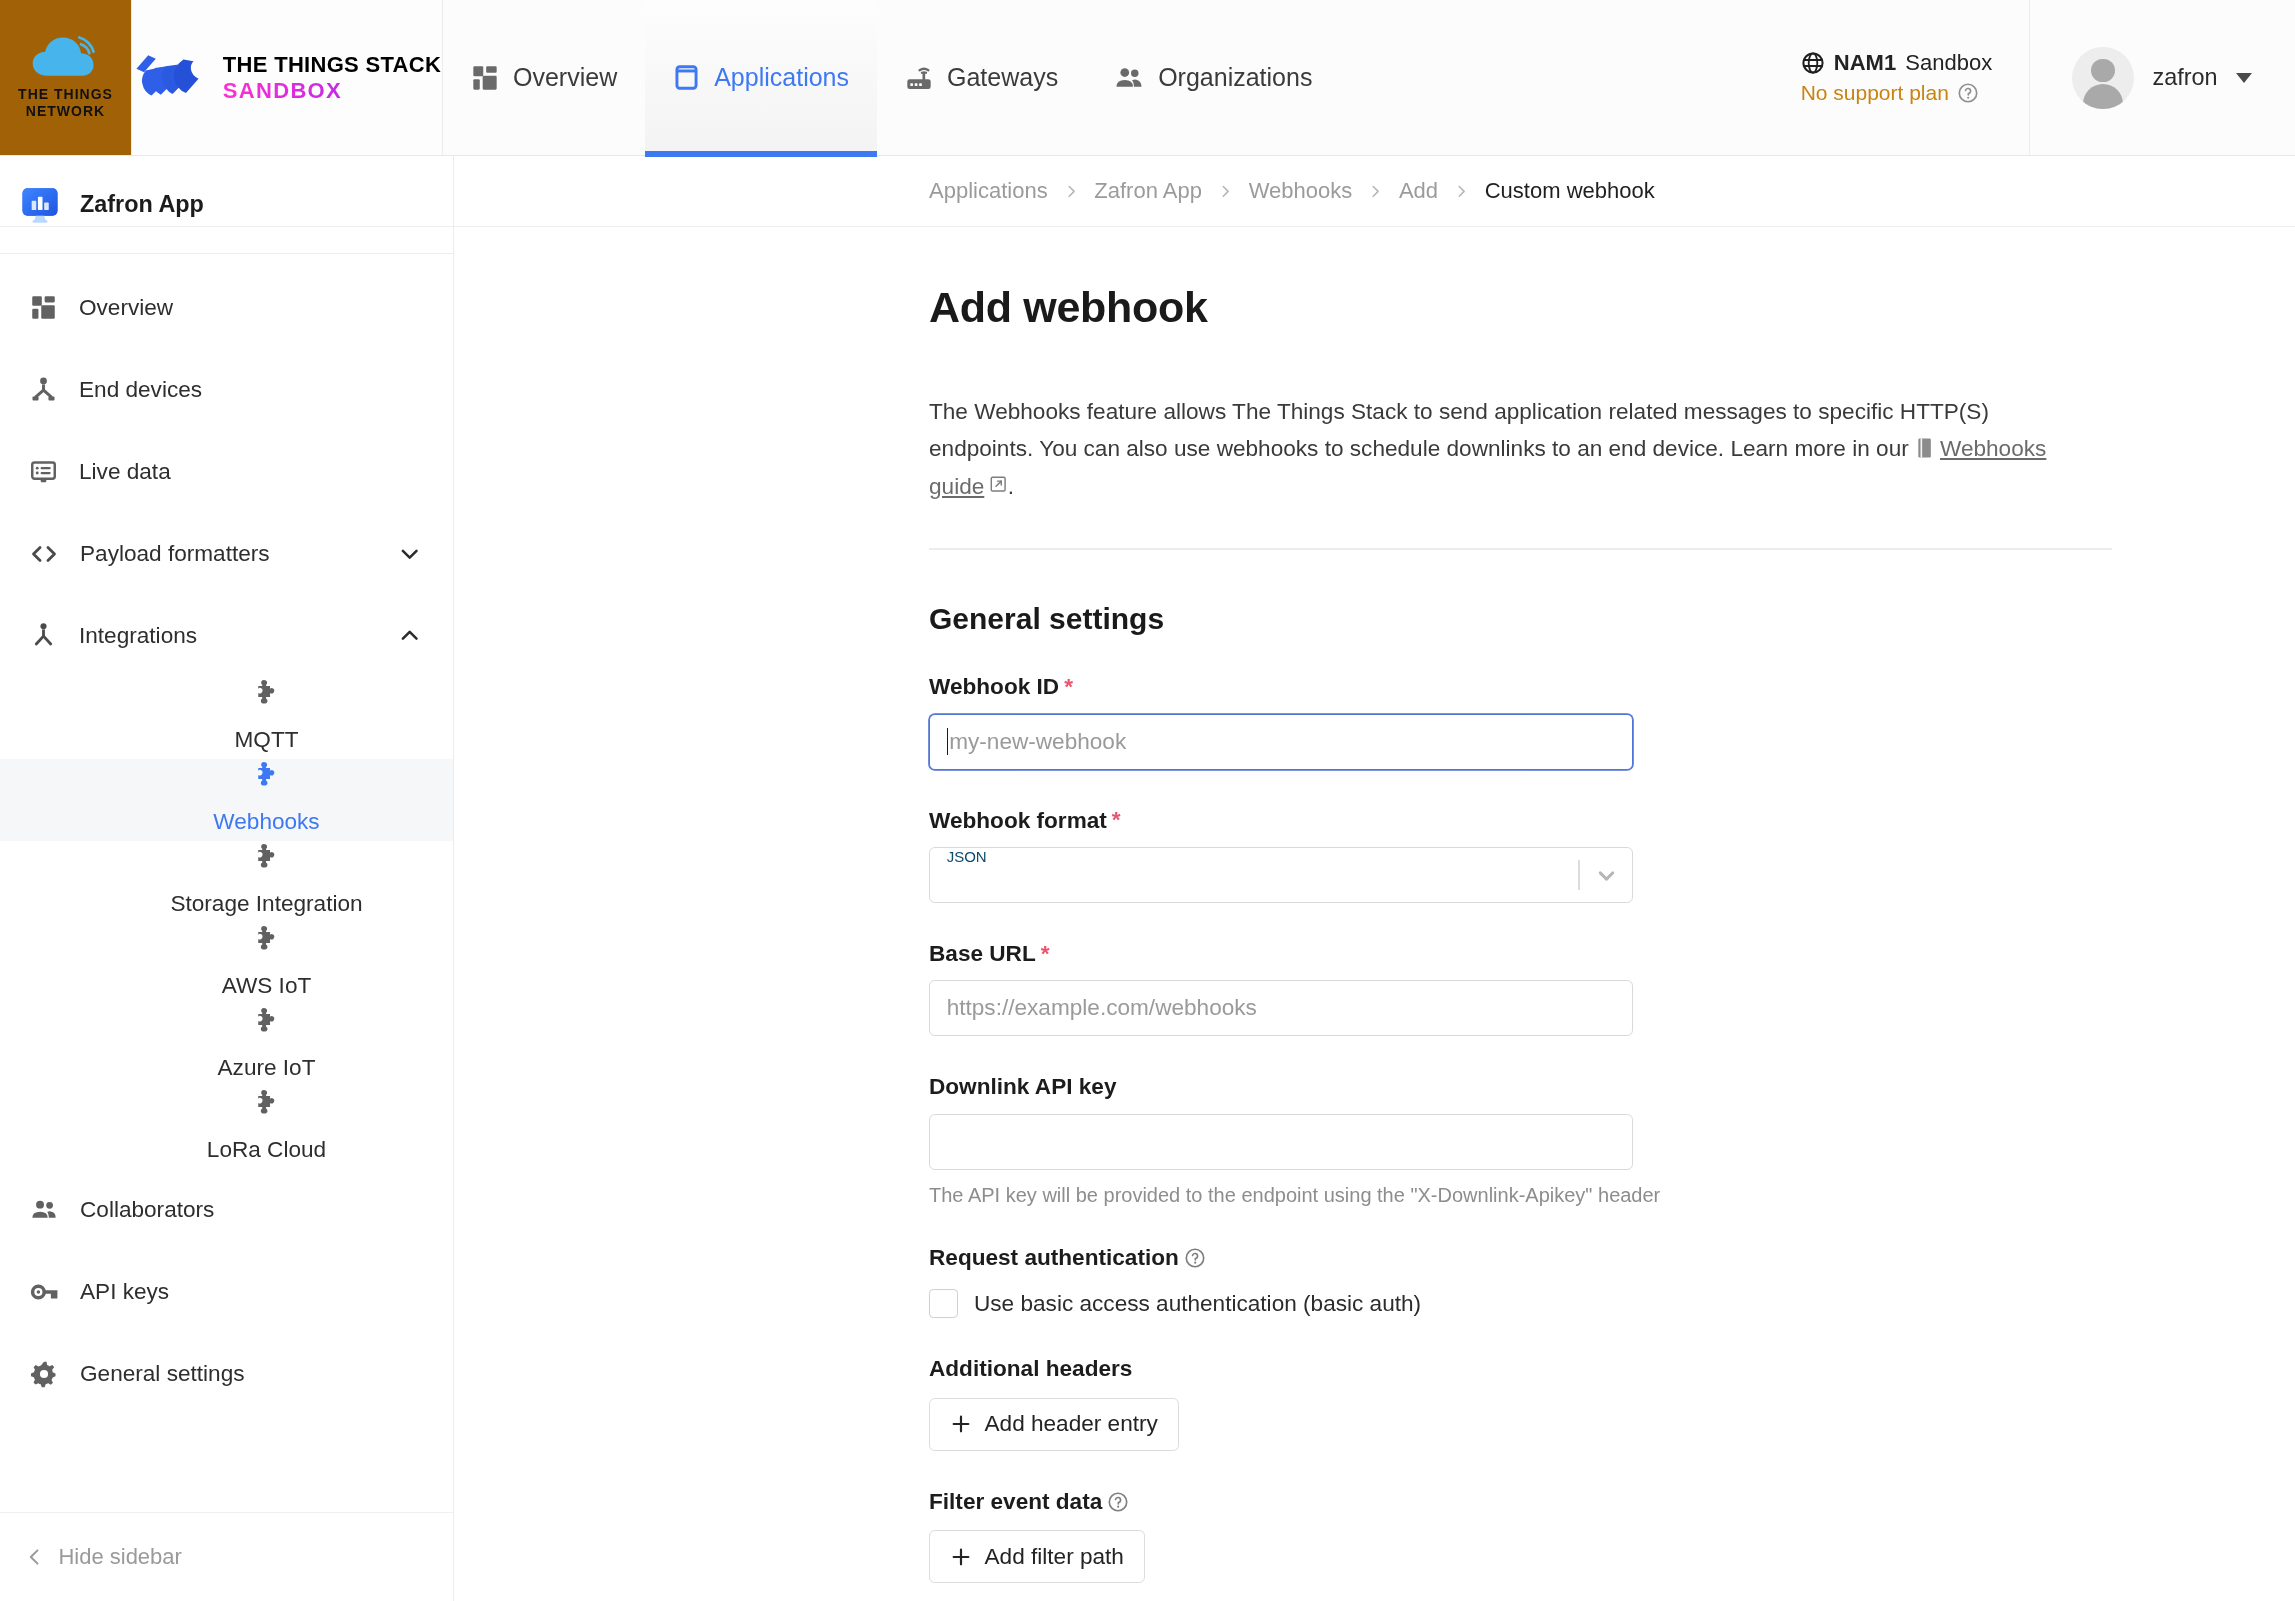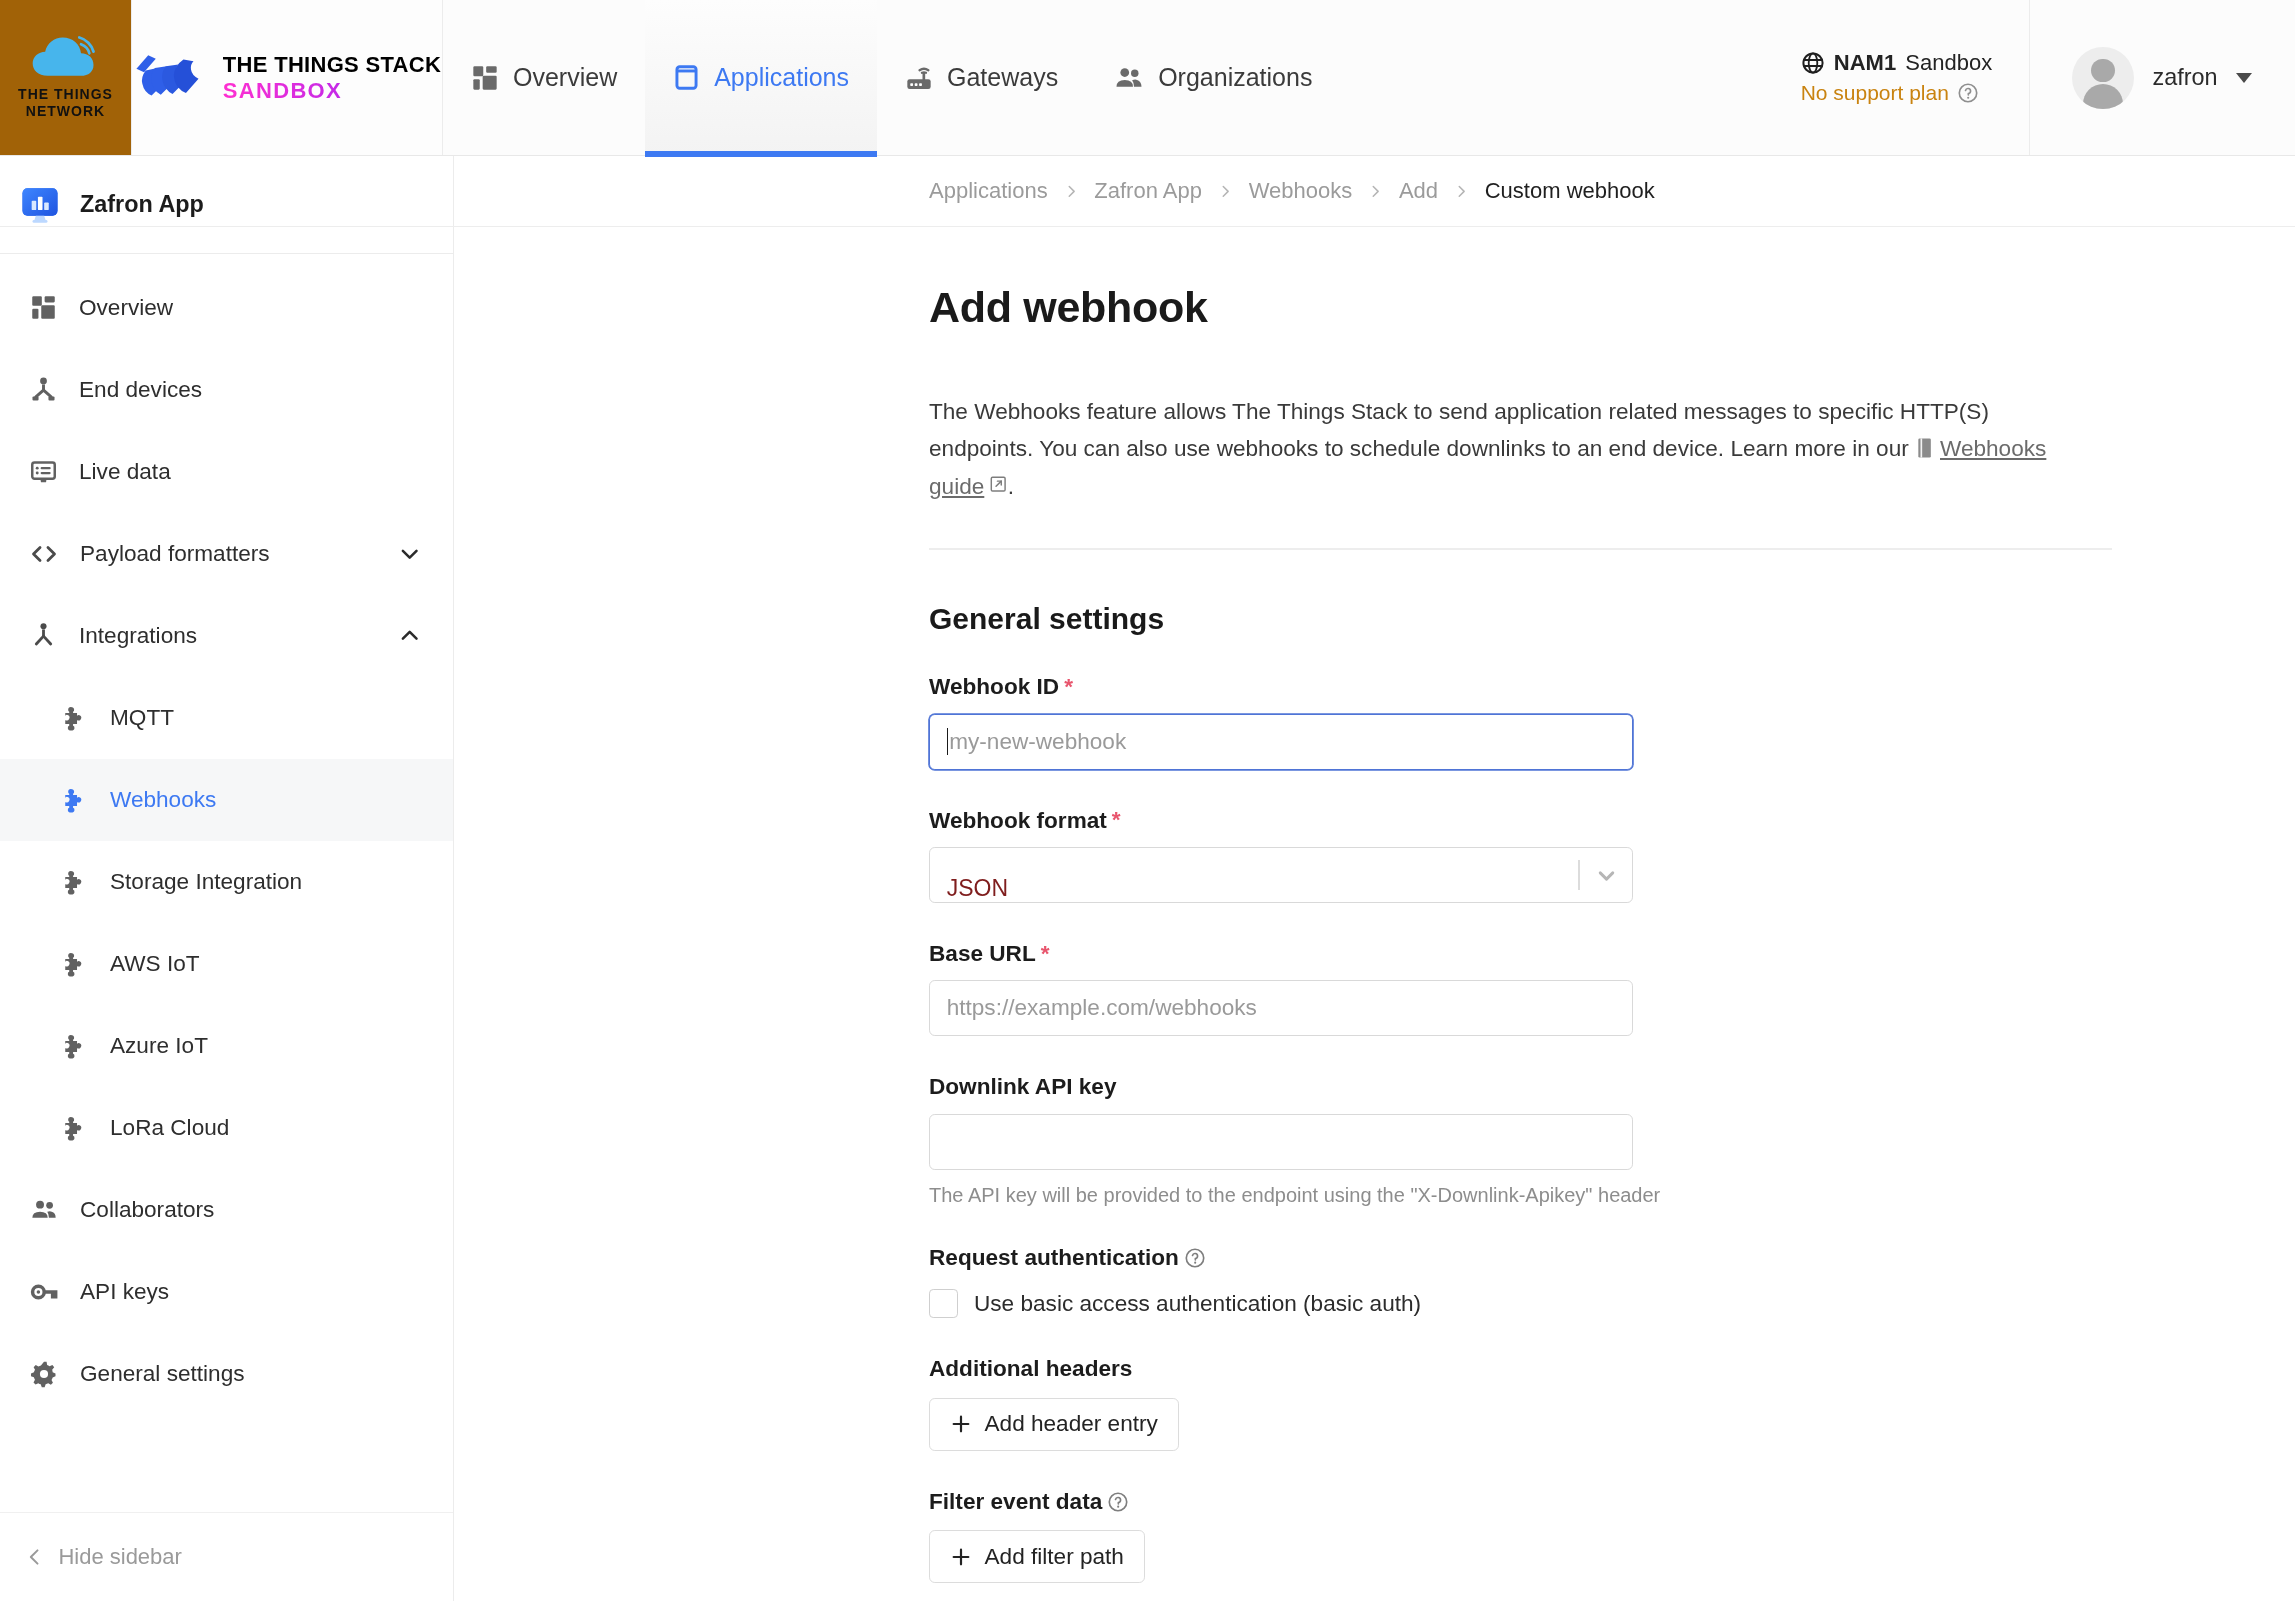--- a/index.html
+++ b/index.html
@@ -102,21 +102,21 @@
   }
   .app-ico { width: 40px; height: 40px; }
   .app-name { font-size: 23.4px; font-weight: bold; color: #1c1c1c; }
   .side-list { flex: 1; padding-top: 12.5px; overflow: hidden; }
   .side-item {
     display: flex; align-items: center; height: 82px;
     padding-left: 30px; gap: 22px; cursor: pointer;
     font-size: 22.6px; color: #2e2e2e; position: relative;
   }
   .side-item .lbl { flex: 1; }
-  .side-item.sub { padding-left: 60px; }
+  .side-item.sub { padding-left: 80px; flex-direction: column; }
   .side-item.active { background: #f6f7f8; color: #3d79f2; }
   .side-chev { margin-right: 32px; }
   .side-foot {
     height: 89px; display: flex; align-items: center; gap: 13.4px;
     padding-left: 25px; border-top: 1.7px solid #f0f0f0;
     font-size: 22px; color: #9a9a9a; cursor: pointer;
   }
 
   
   .main { flex: 1; display: flex; flex-direction: column; min-width: 0; background: #fff; }
@@ -154,22 +154,22 @@
     display: flex; align-items: center; padding: 0 16.7px;
     font-size: 22.6px; color: #9a9a9a; background: #fff;
   }
   .inp.focused { border-color: #4f74d6; box-shadow: 0 0 0 0.8px #4f74d6; color: #9a9a9a; }
   .caret-bar {
     display: inline-block; width: 1.7px; height: 27.6px; background: #1a1a1a;
     margin-right: 0.8px;
   }
   .sel {
     width: 704px; height: 56px; border: 1.7px solid #d9d9d9; border-radius: 5.8px;
-    display: flex; align-items: flex-end; justify-content: space-between;
-    padding: 0 0 0 16.7px; font-size: 23px; color: #7f1d1d; background: #fff;
+    display: flex; align-items: flex-start; justify-content: space-between;
+    padding: 0 0 0 16.7px; font-size: 15px; color: #0c4a6e; background: #fff;
   }
   .sel-right { display: flex; align-items: center; height: 100%; }
   .sel-div { width: 1.7px; height: 30px; background: #dcdcdc; }
   .sel-chev { width: 52px; display: flex; align-items: center; justify-content: center; }
   .hint { font-size: 20px; color: #8d8d8d; margin-top: 14px; }
 
   .cbrow { display: flex; align-items: center; gap: 16px; margin-top: 18.4px; }
   .cbox { width: 29px; height: 29px; border: 1.7px solid #cfcfcf; border-radius: 4.2px; background:#fff; }
   .cblabel { font-size: 22.6px; color: #2c2c2c; }
 

